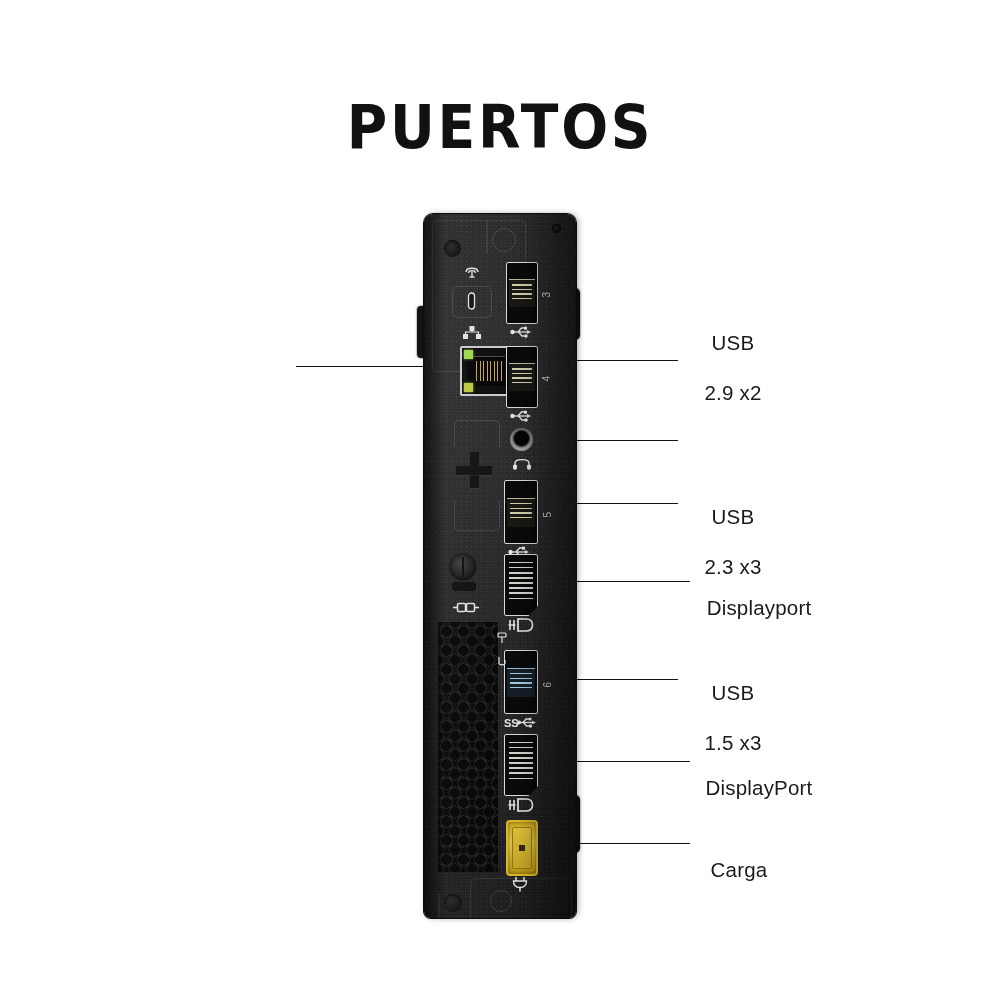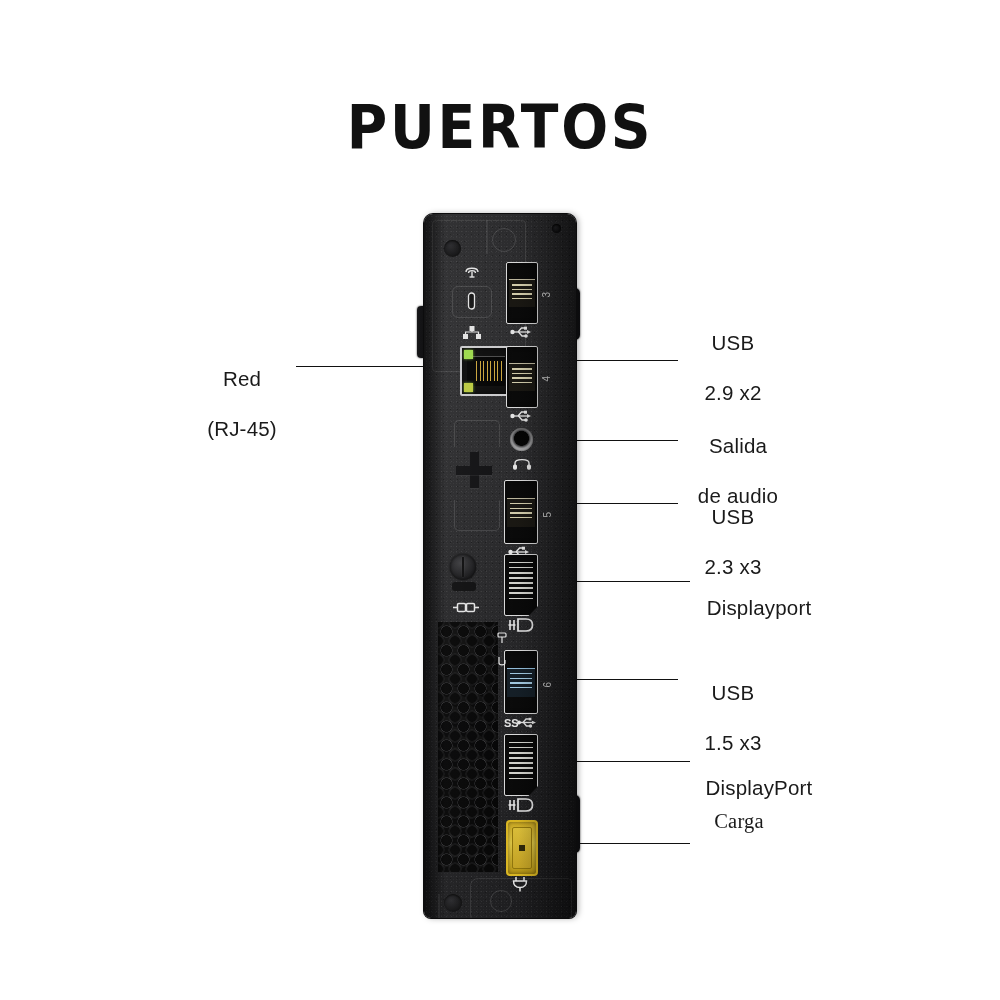--- a/index.html
+++ b/index.html
@@ -282,54 +282,46 @@
   <div class="leader" style="left:296px;top:366px;width:142px;"></div>
 
   <div class="leader" style="left:560px;top:360px;width:118px;"></div>
   <div class="leader" style="left:545px;top:440px;width:133px;"></div>
   <div class="leader" style="left:552px;top:503px;width:126px;"></div>
   <div class="leader" style="left:556px;top:581px;width:134px;"></div>
   <div class="leader" style="left:552px;top:679px;width:126px;"></div>
   <div class="leader" style="left:556px;top:761px;width:134px;"></div>
   <div class="leader" style="left:548px;top:843px;width:142px;"></div>
 
-  <div class="label left" style="left:186px;top:341px;width:112px;">
-    <div>Red</div>
-    <div>(RJ-45)</div>
-  </div>
 
   <div class="label right" style="left:668px;top:305px;width:130px;">
     <div>USB</div>
     <div>2.9 x2</div>
   </div>
 
-  <div class="label right" style="left:668px;top:408px;width:140px;">
-    <div>Salida</div>
-    <div>de audio</div>
-  </div>
 
   <div class="label right" style="left:668px;top:479px;width:130px;">
     <div>USB</div>
     <div>2.3 x3</div>
   </div>
 
   <div class="label right" style="left:664px;top:570px;width:190px;">
     <div>Displayport</div>
   </div>
 
   <div class="label right" style="left:668px;top:655px;width:130px;">
     <div>USB</div>
     <div>1.5 x3</div>
   </div>
 
   <div class="label right" style="left:664px;top:750px;width:190px;">
     <div>DisplayPort</div>
   </div>
 
-  <div class="label right" style="left:664px;top:784px;width:150px;font-family:Liberation Serif, serif;">
+  <div class="label right" style="left:664px;top:832px;width:150px;">
     <div>Carga</div>
   </div>
 
   <div class="foot" style="left:560px;top:288px;width:20px;height:52px;"></div>
   <div class="foot" style="left:560px;top:795px;width:20px;height:58px;"></div>
   <div class="foot" style="left:417px;top:306px;width:14px;height:52px;border-radius:4px 0 0 4px;"></div>
 
   <div class="device">
     <div class="grain"></div>
 

